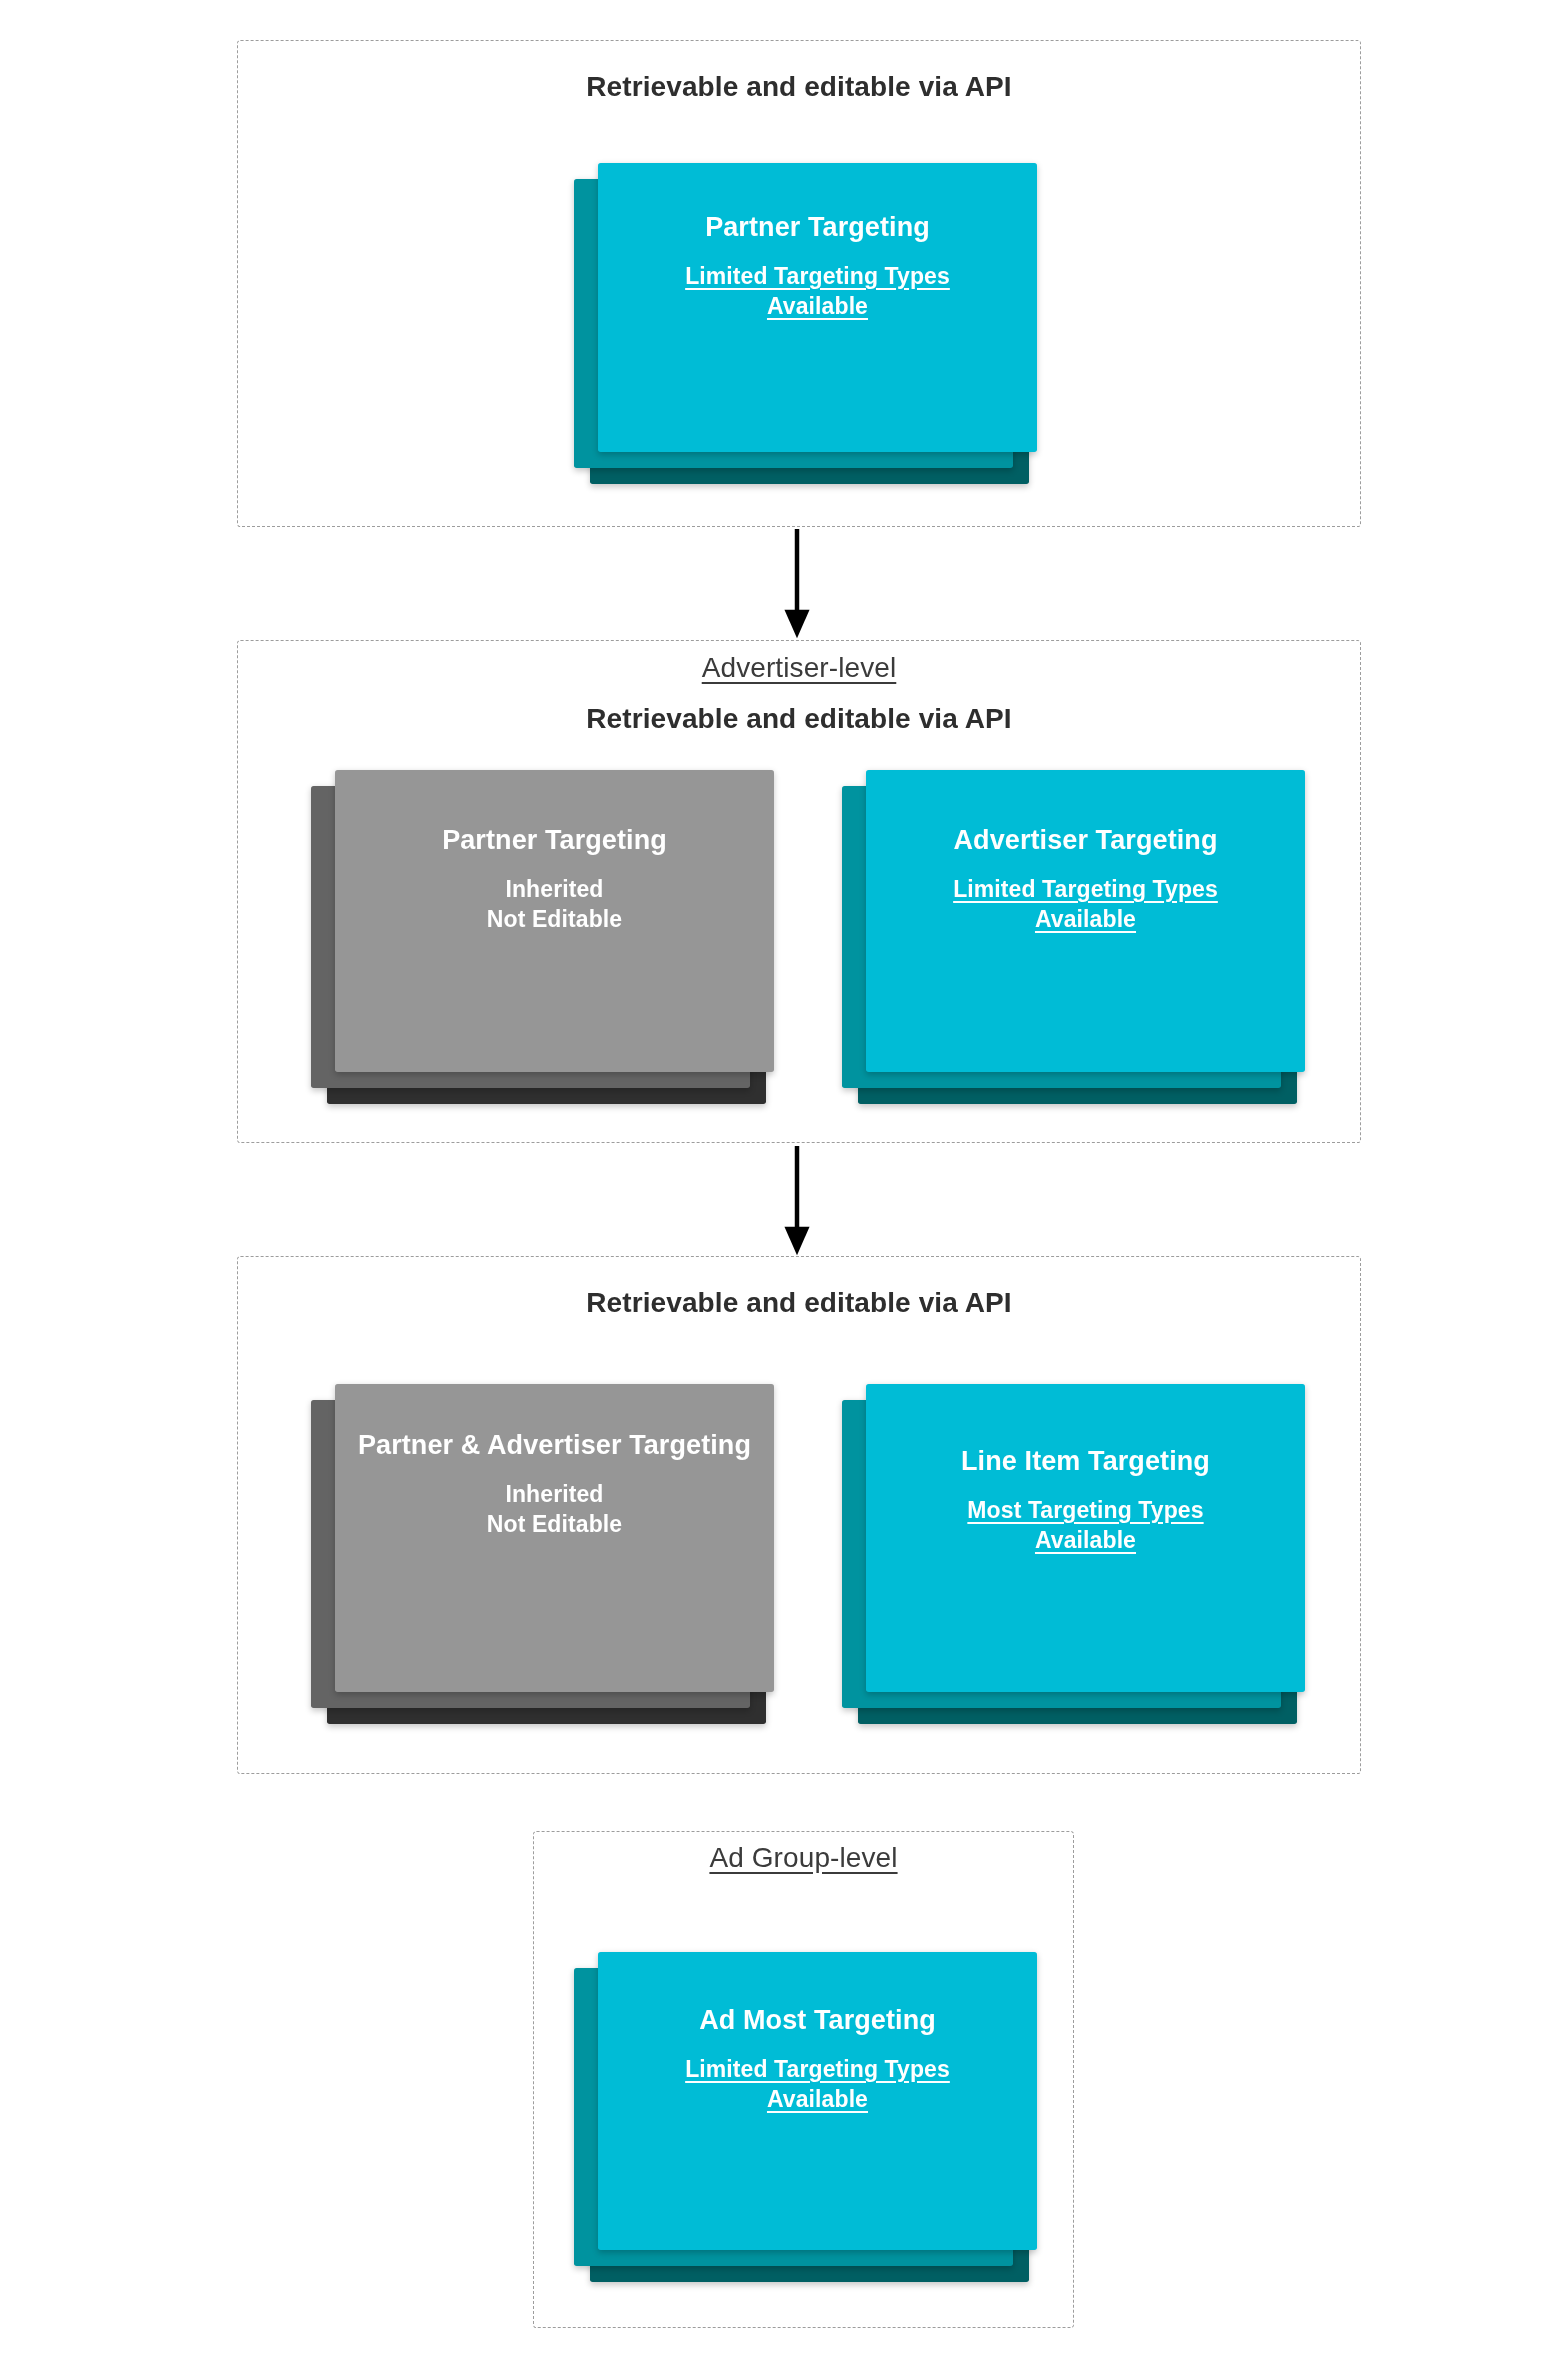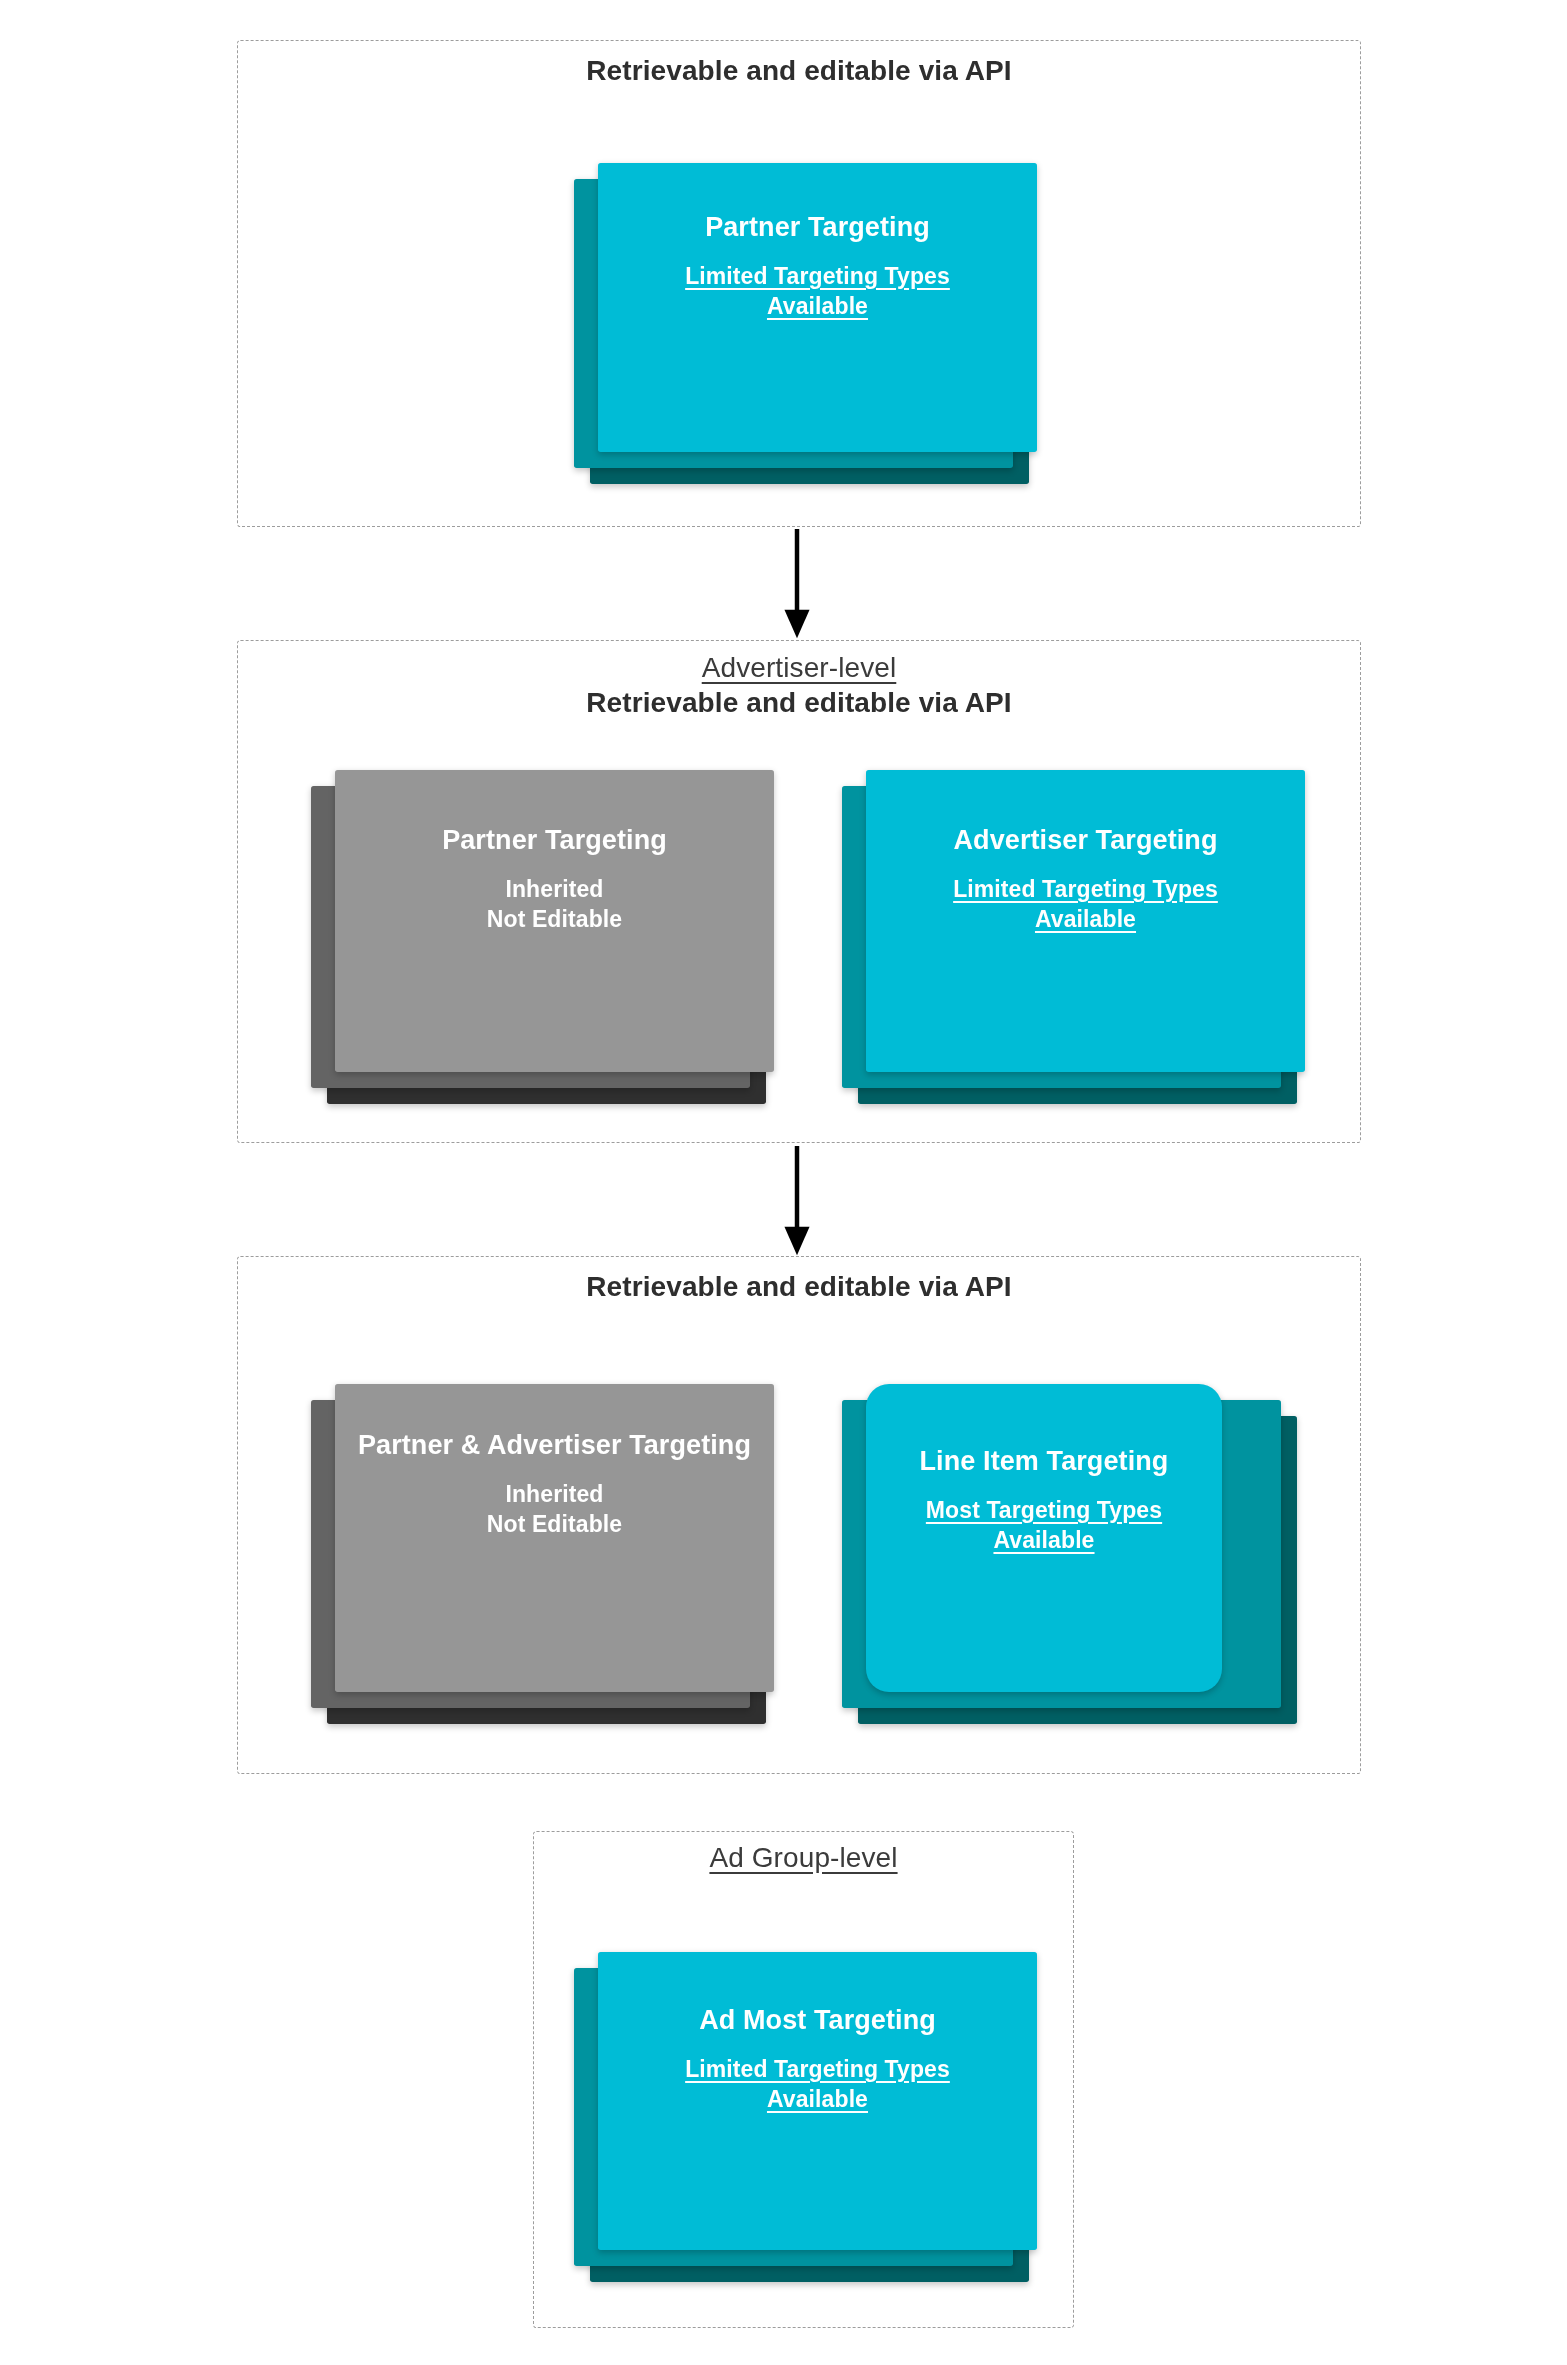--- a/index.html
+++ b/index.html
@@ -44,21 +44,21 @@
     color: #3b3b3b;
     text-decoration: underline;
     text-underline-offset: 4.5px;
     letter-spacing: 0.1px;
   }
   .level-sub {
     display: block;
     font-size: 28px;
     font-weight: bold;
     color: #2e2e2e;
-    margin-top: 3px;
+    margin-top: 19px;
     letter-spacing: 0.1px;
   }
   .level-sub.danger {
     color: #fa2b11;
   }
 
   
   .stack {
     position: absolute;
   }
@@ -202,21 +202,21 @@
           <span>Inherited</span><br>
           <span>Not Editable</span>
         </span>
       </div>
     </div>
   </div>
 
   <div class="stack teal" style="left:826px; top:1384px; width:472px; height:357px;">
     <div class="layer l3" style="width:439px; height:308px;"></div>
     <div class="layer l2" style="width:439px; height:308px;"></div>
-    <div class="layer l1" style="width:356px; height:308px;border-radius:23px;">
+    <div class="layer l1" style="width:439px; height:308px;">
       <div class="card-text" style="top:61px;">
         <span class="card-title">Line Item Targeting</span>
         <span class="card-note underlined">
           <span>Most Targeting Types</span><br>
           <span>Available</span>
         </span>
       </div>
     </div>
   </div>
 

